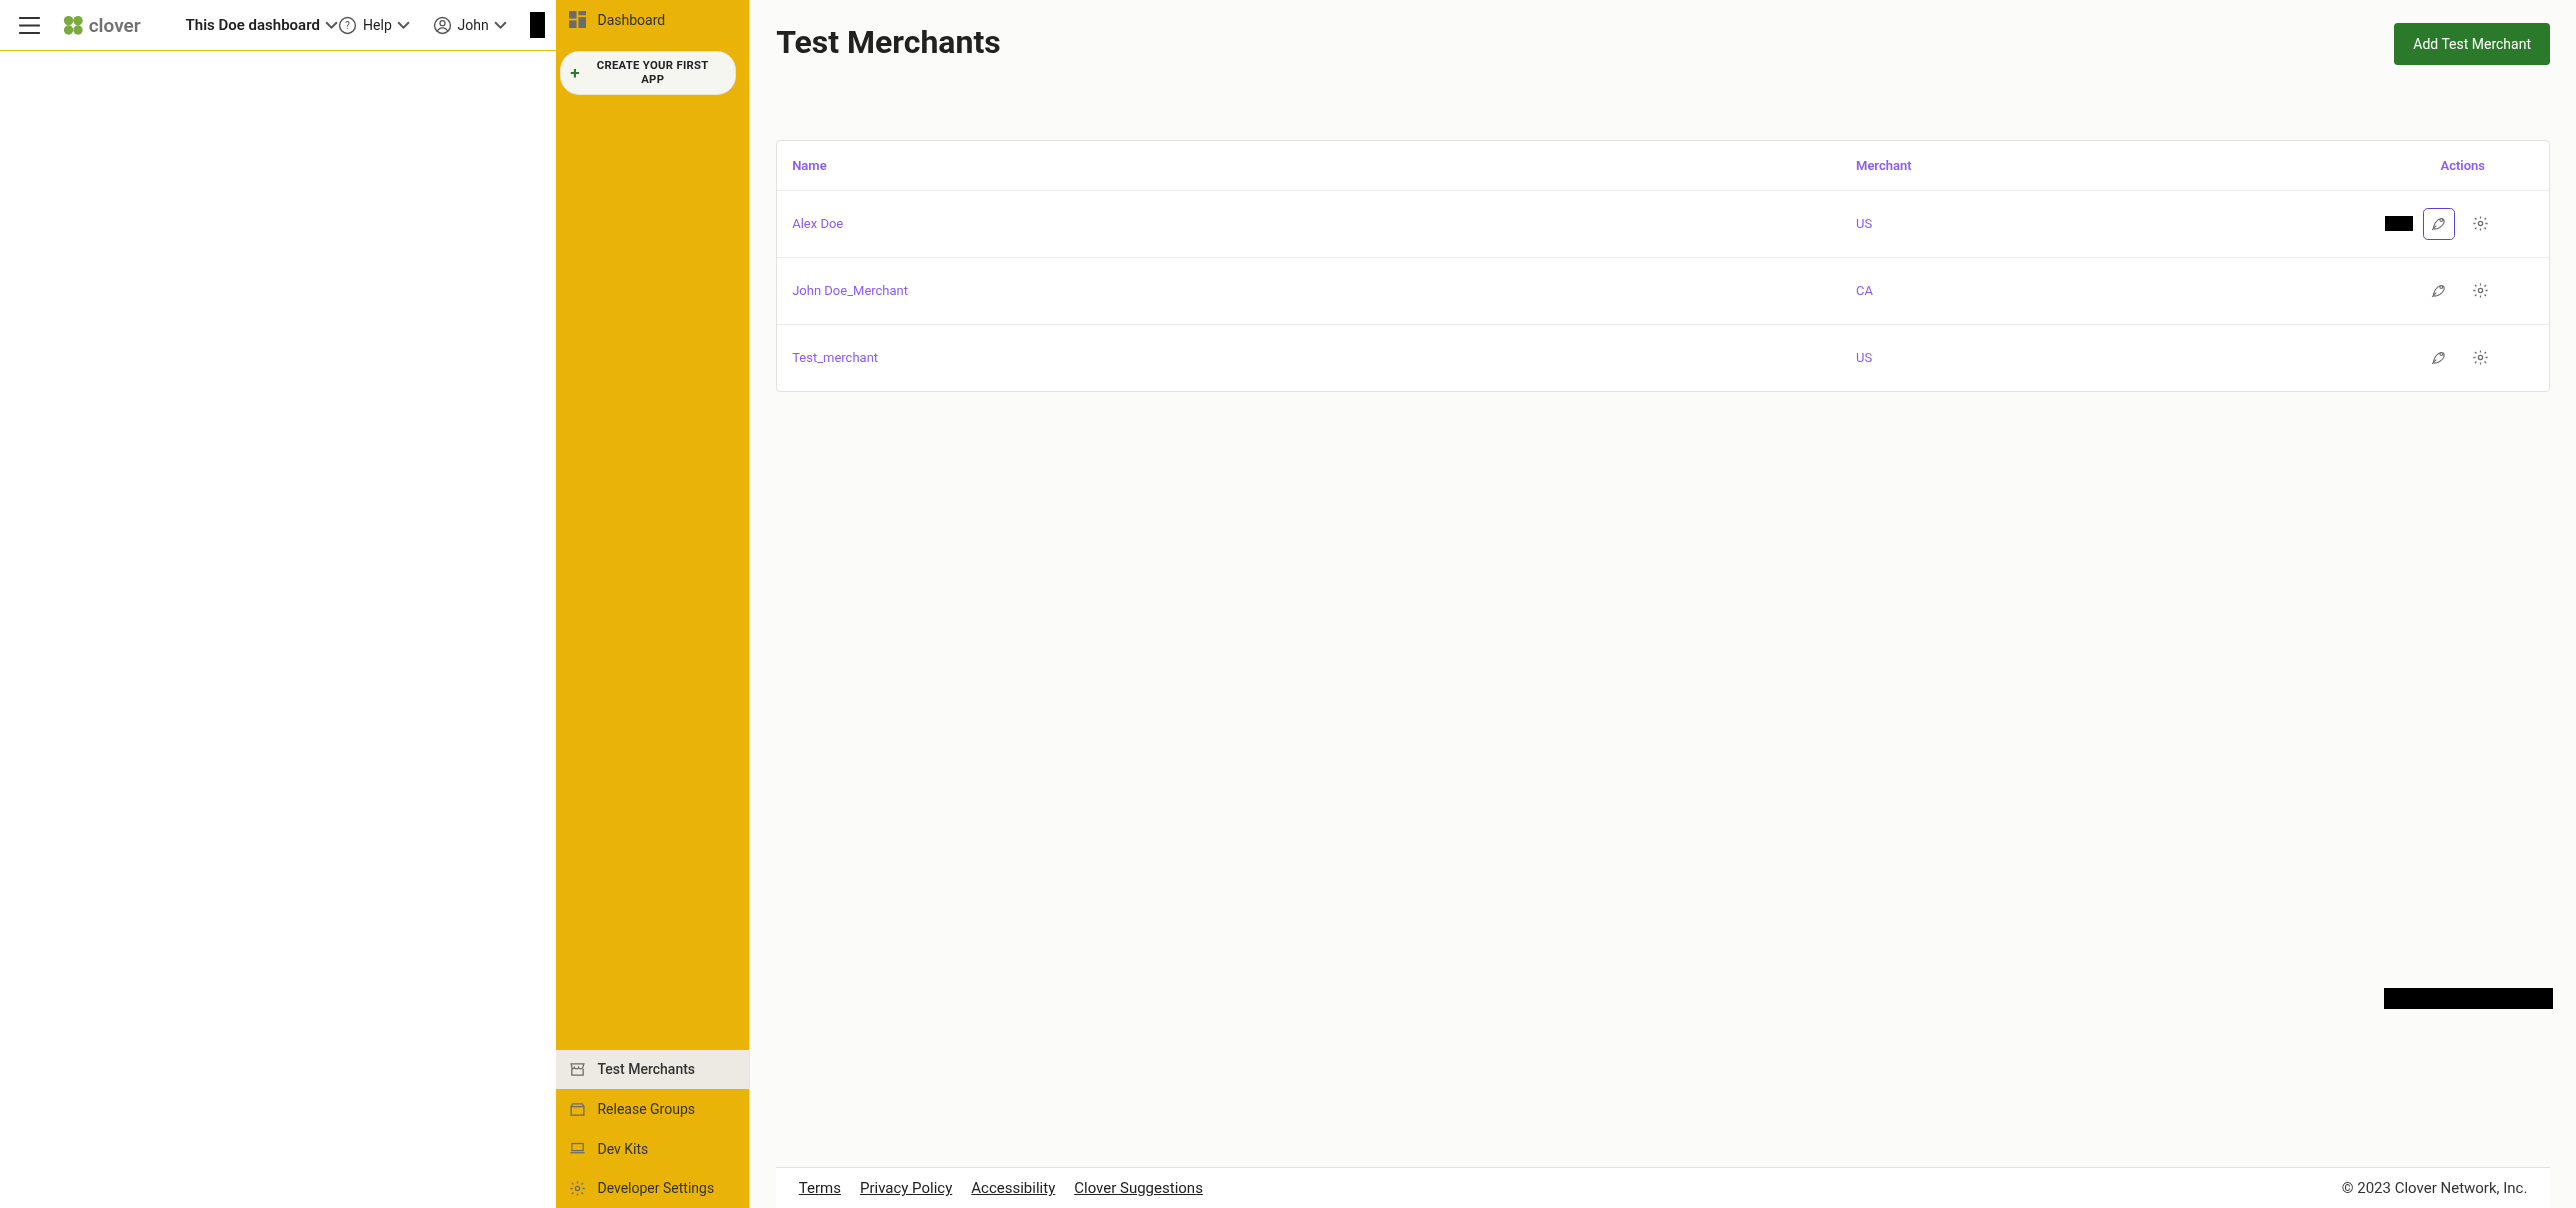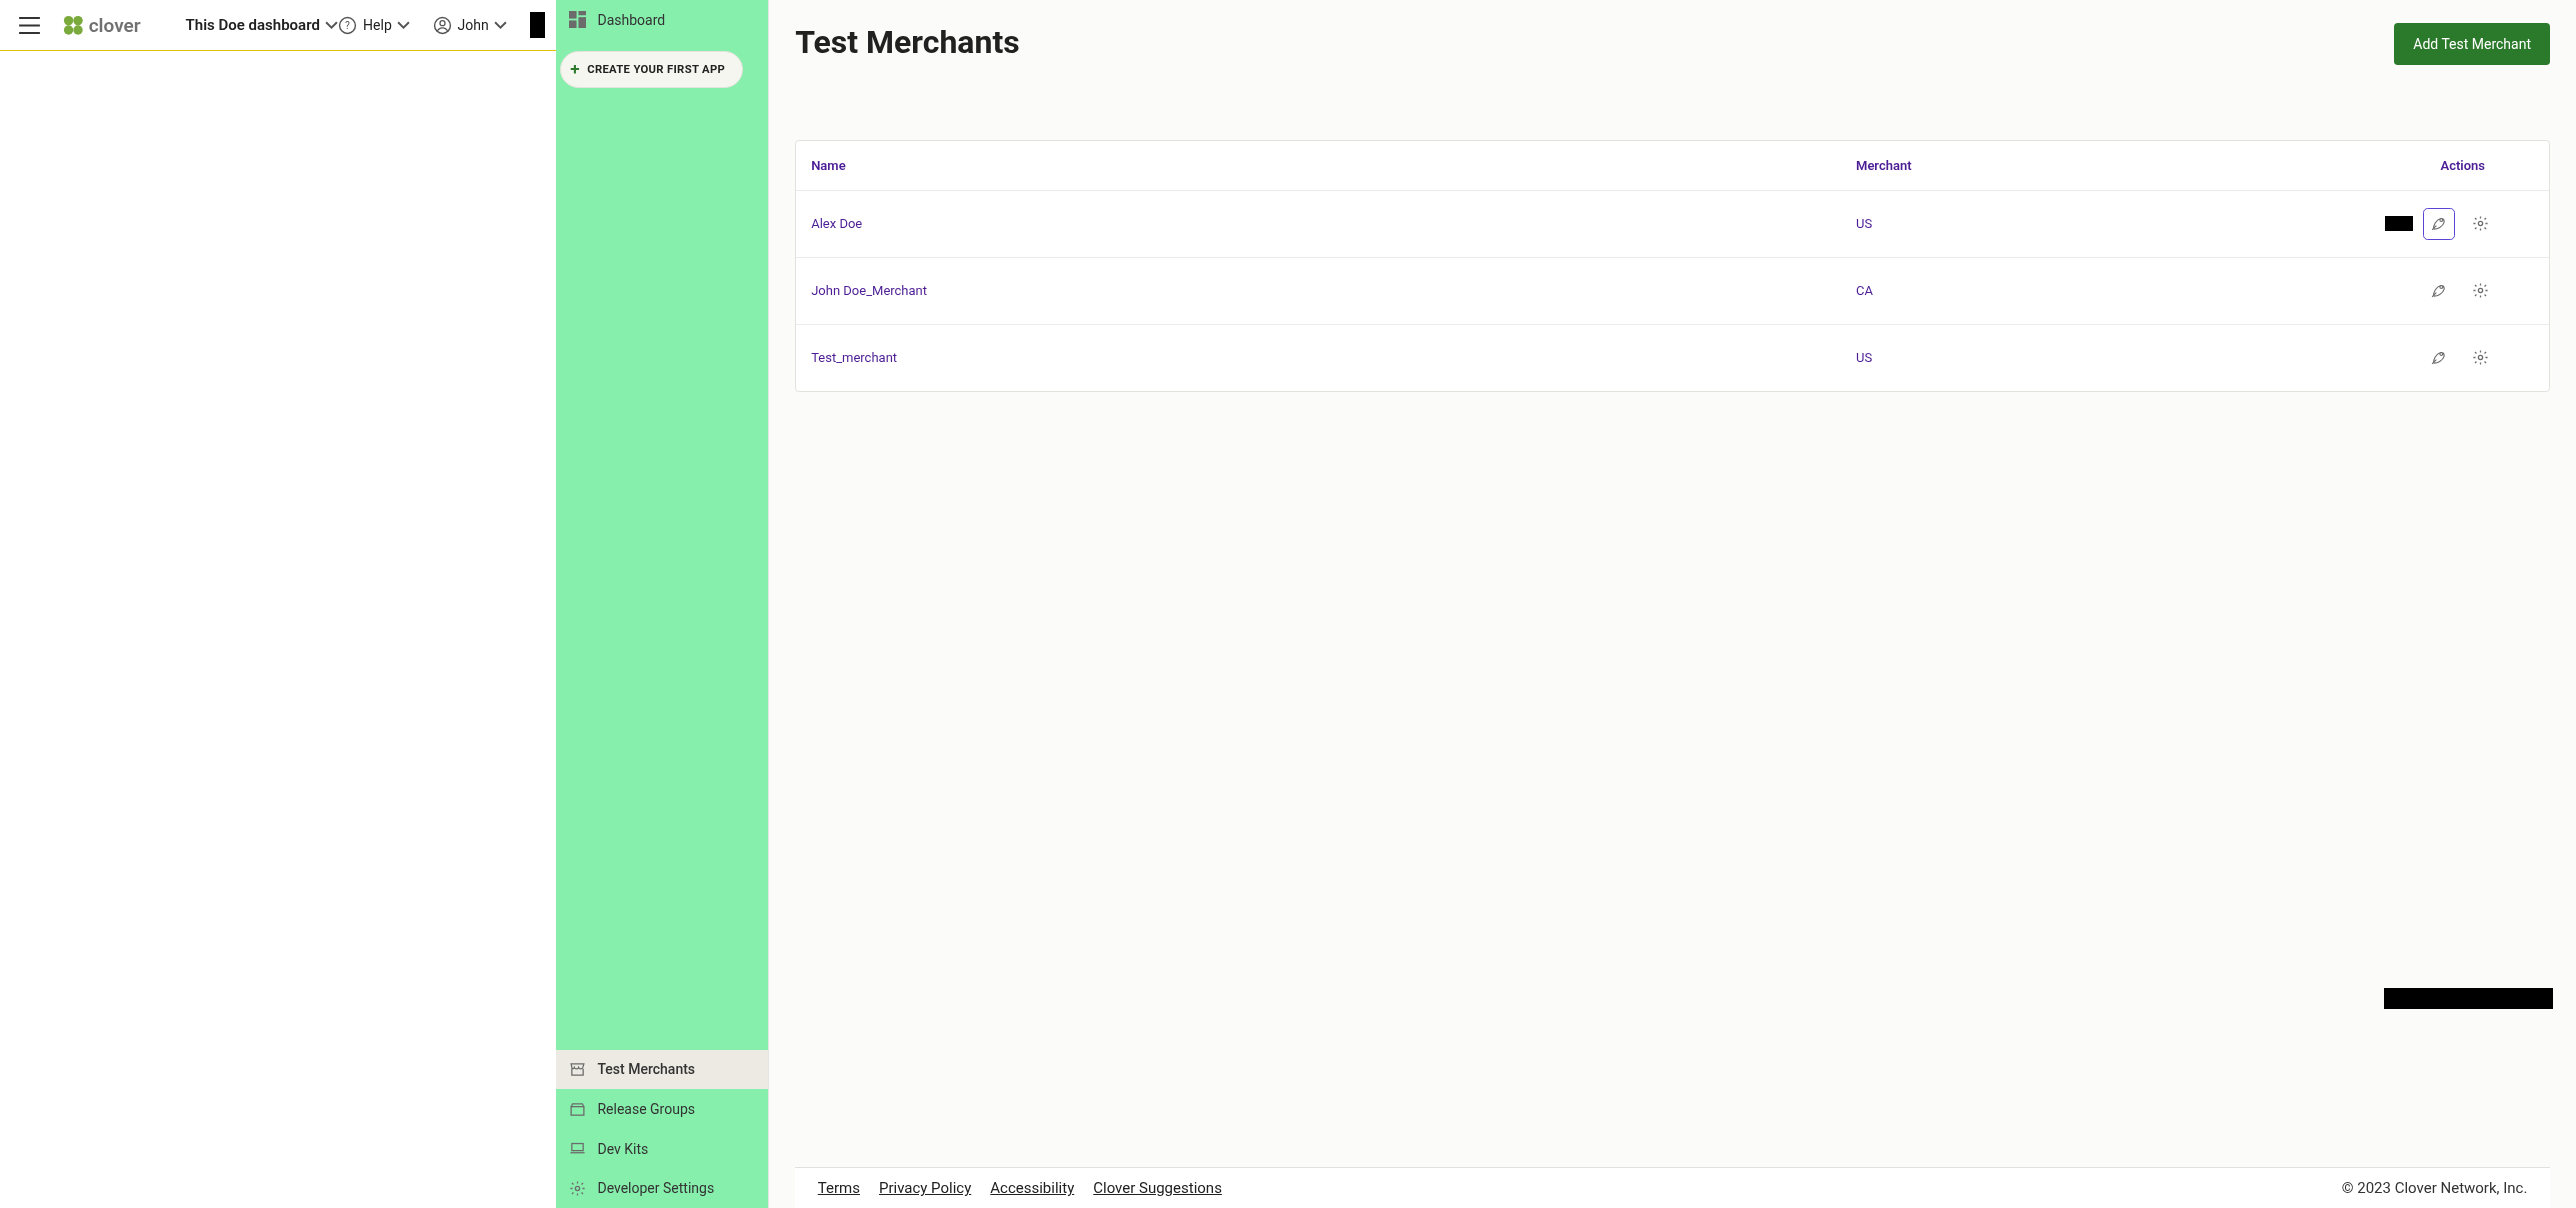--- a/index.html
+++ b/index.html
@@ -11,38 +11,38 @@
     .menu-btn { background:none;border:none;cursor:pointer;padding:7.5px;display:flex;align-items:center;justify-content:center; }
     .logo { display:flex; align-items:center; gap:3.8px; font-weight:600; font-size:19px; color:#666; }
     .logo-mark svg { display:block; }
     .header-title { margin-left:30px; display:flex; align-items:center; gap:5.6px; font-size:15px; font-weight:600; cursor:pointer; }
     .chev { width:13px;height:13px; }
     .header-right { margin-left:auto; display:flex; align-items:center; gap:22.6px; }
     .header-link { display:flex; align-items:center; gap:5.6px; font-size:14px; color:#212121; cursor:pointer; }
     .black-block { width:15px;height:26px;background:#000; }
     
     .body { display:flex; flex:1; min-height:0; }
-    .sidebar { width:213px; background:#86efac; display:flex; flex-direction:column; border-right:0.9px solid #e6e6e0; }
+    .sidebar { width:194px; background:#eab308; display:flex; flex-direction:column; border-right:0.9px solid #e6e6e0; }
     .side-item { display:flex; align-items:center; gap:11.3px; padding:11.3px 13px; font-size:14px; color:#333; cursor:pointer; }
     .side-item.active { background:#eceae2; font-weight:500; }
     .create-pill { margin:11.3px 13px 0 0; align-self:flex-start; margin-left:3.8px; background:#f6f6f1; border:0.9px solid #e4e4dc; border-radius:19px; display:flex; align-items:center; gap:7.5px; padding:7.5px 17px 7.5px 9.4px; cursor:pointer; }
     .create-pill .plus { color:#2c7a2c; font-size:17px; font-weight:600; }
     .create-pill .txt { font-size:11.3px; font-weight:700; letter-spacing:0.3px; color:#222; text-align:center; line-height:1.2; }
     .side-spacer { flex:1; }
     .main { flex:1; background:#fbfbf9; overflow:auto; padding:22.6px 26px 0; display:flex; flex-direction:column; position:relative; }
     .page-head { display:flex; align-items:flex-start; justify-content:space-between; }
     .page-title { font-size:32px; font-weight:700; }
     .cta { background:#2b7a2b; color:#fff; border:none; border-radius:3.8px; padding:13px 19px; font-size:14px; cursor:pointer; }
     .page-desc { margin-top:15px; font-size:15px; color:#444; max-width:978px; line-height:1.45; }
     
     .table-wrap { margin-top:75px; border:0.9px solid #e2e2dc; border-radius:3.8px; background:#fff; }
     .trow { display:grid; grid-template-columns: 1fr 452px 226px; align-items:center; padding:17px 15px; border-bottom:0.9px solid #ececec; }
     .trow:last-child { border-bottom:none;}
     .thead { font-weight:600; font-size:13px; color:#333;}
-    .tcell { font-size:13px; color:#4c1d95; }
+    .tcell { font-size:13px; color:#8b5cf6; }
     .actions-head { text-align:right; padding-right:49px; }
     .actions-cell { display:flex; align-items:center; justify-content:flex-end; gap:9.4px; padding-right:38px;}
     .icon-btn { background:none;border:none;cursor:pointer;width:32px;height:32px;display:flex;align-items:center;justify-content:center;border-radius:3.8px; color:#6b6b6b;}
     .icon-btn.outlined { border:1.9px solid #5845d6; border-radius:4.7px;}
     .black-box-sm { width:28px; height:15px; background:#000; }
     .row3-float { position:absolute; right:22.6px; bottom:199px; width:169px; height:21px; background:#000; }
     
     .footer { height:41px; border-top:0.9px solid #e2e2dc; background:#fff; display:flex; align-items:center; padding:0 22.6px; font-size:15px;}
     .footer a { margin-right:19px; color:#212121; text-decoration:underline; cursor:pointer;}
     .footer .copy { margin-left:auto; color:#333;}

